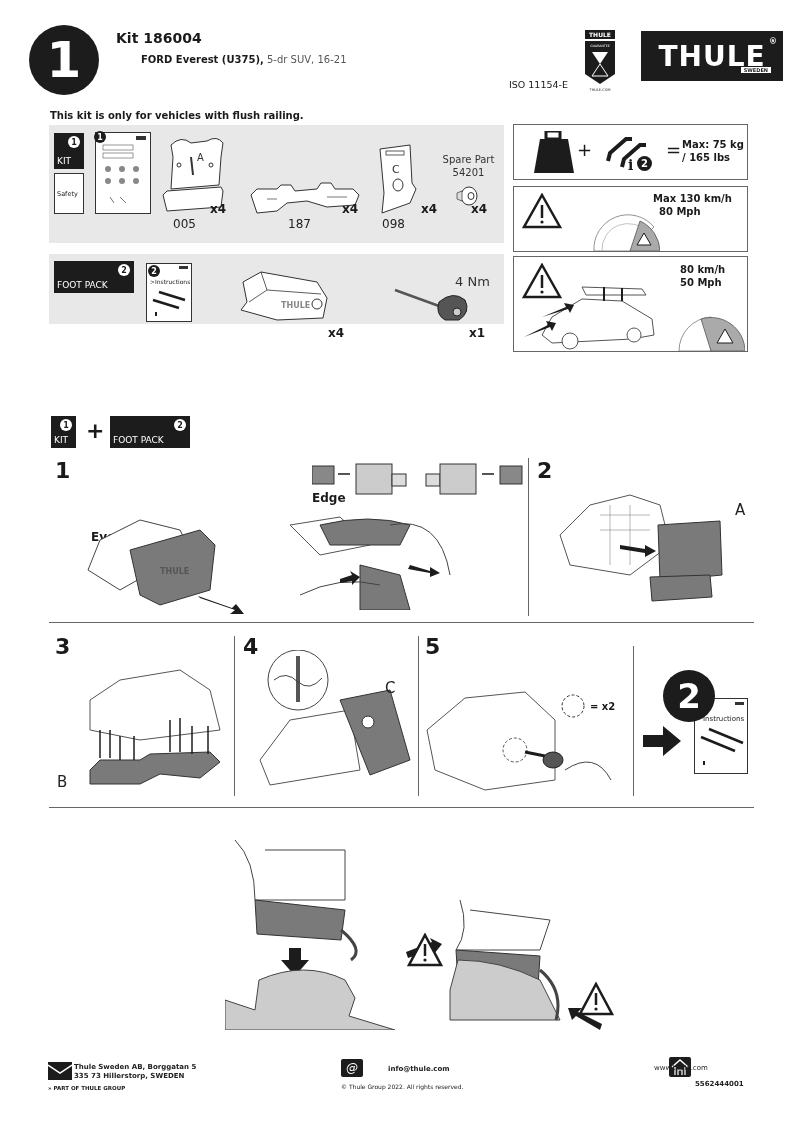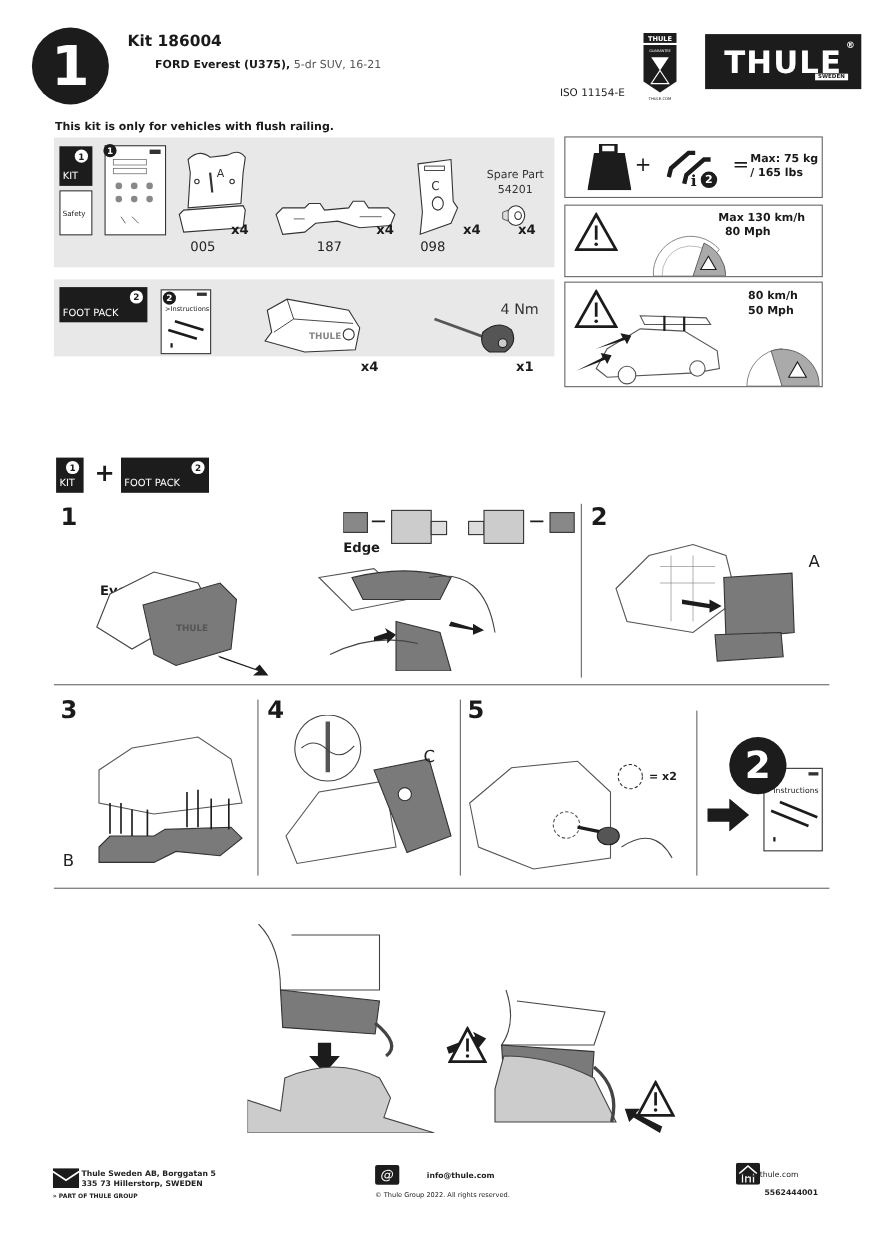--- a/index.html
+++ b/index.html
@@ -386,14 +386,14 @@
 
 <div class="foot-icon" style="left:341px;top:1059px;width:22px;height:18px;display:flex;align-items:center;justify-content:center;color:#fff;font-size:12px;font-style:italic;">@</div>
 <span class="foot" style="left:388px;top:1065px;font-weight:bold;">info@thule.com</span>
 <span class="foot" style="left:341px;top:1083px;font-size:6px;">© Thule Group 2022. All rights reserved.</span>
 
 <svg class="abs" style="left:669px;top:1057px;" width="22" height="20" viewBox="0 0 22 20">
   <rect width="22" height="20" rx="2" fill="#1c1c1c"></rect>
   <path d="M3 10 L11 3 L19 10" stroke="#fff" stroke-width="1.5" fill="none"></path>
   <path d="M6 10 V18 M16 10 V18 M9 18 V13 H13 V18" stroke="#fff" stroke-width="1.2" fill="none"></path>
 </svg>
-<span class="foot" style="left:672px;top:1064px;">www.thule.com</span>
+<span class="foot" style="left:654px;top:1064px;">www.thule.com</span>
 <span class="foot" style="left:695px;top:1080px;font-weight:bold;">5562444001</span>
 
 </body></html>

